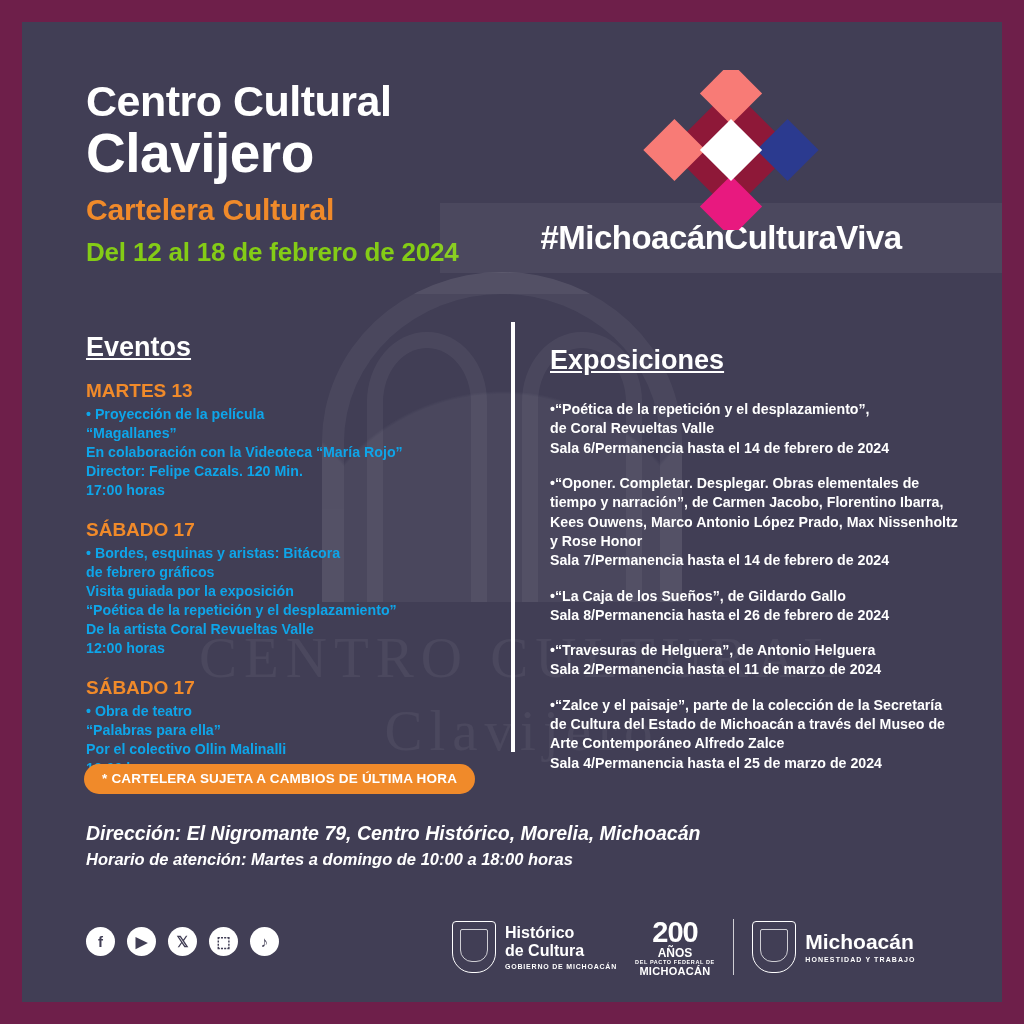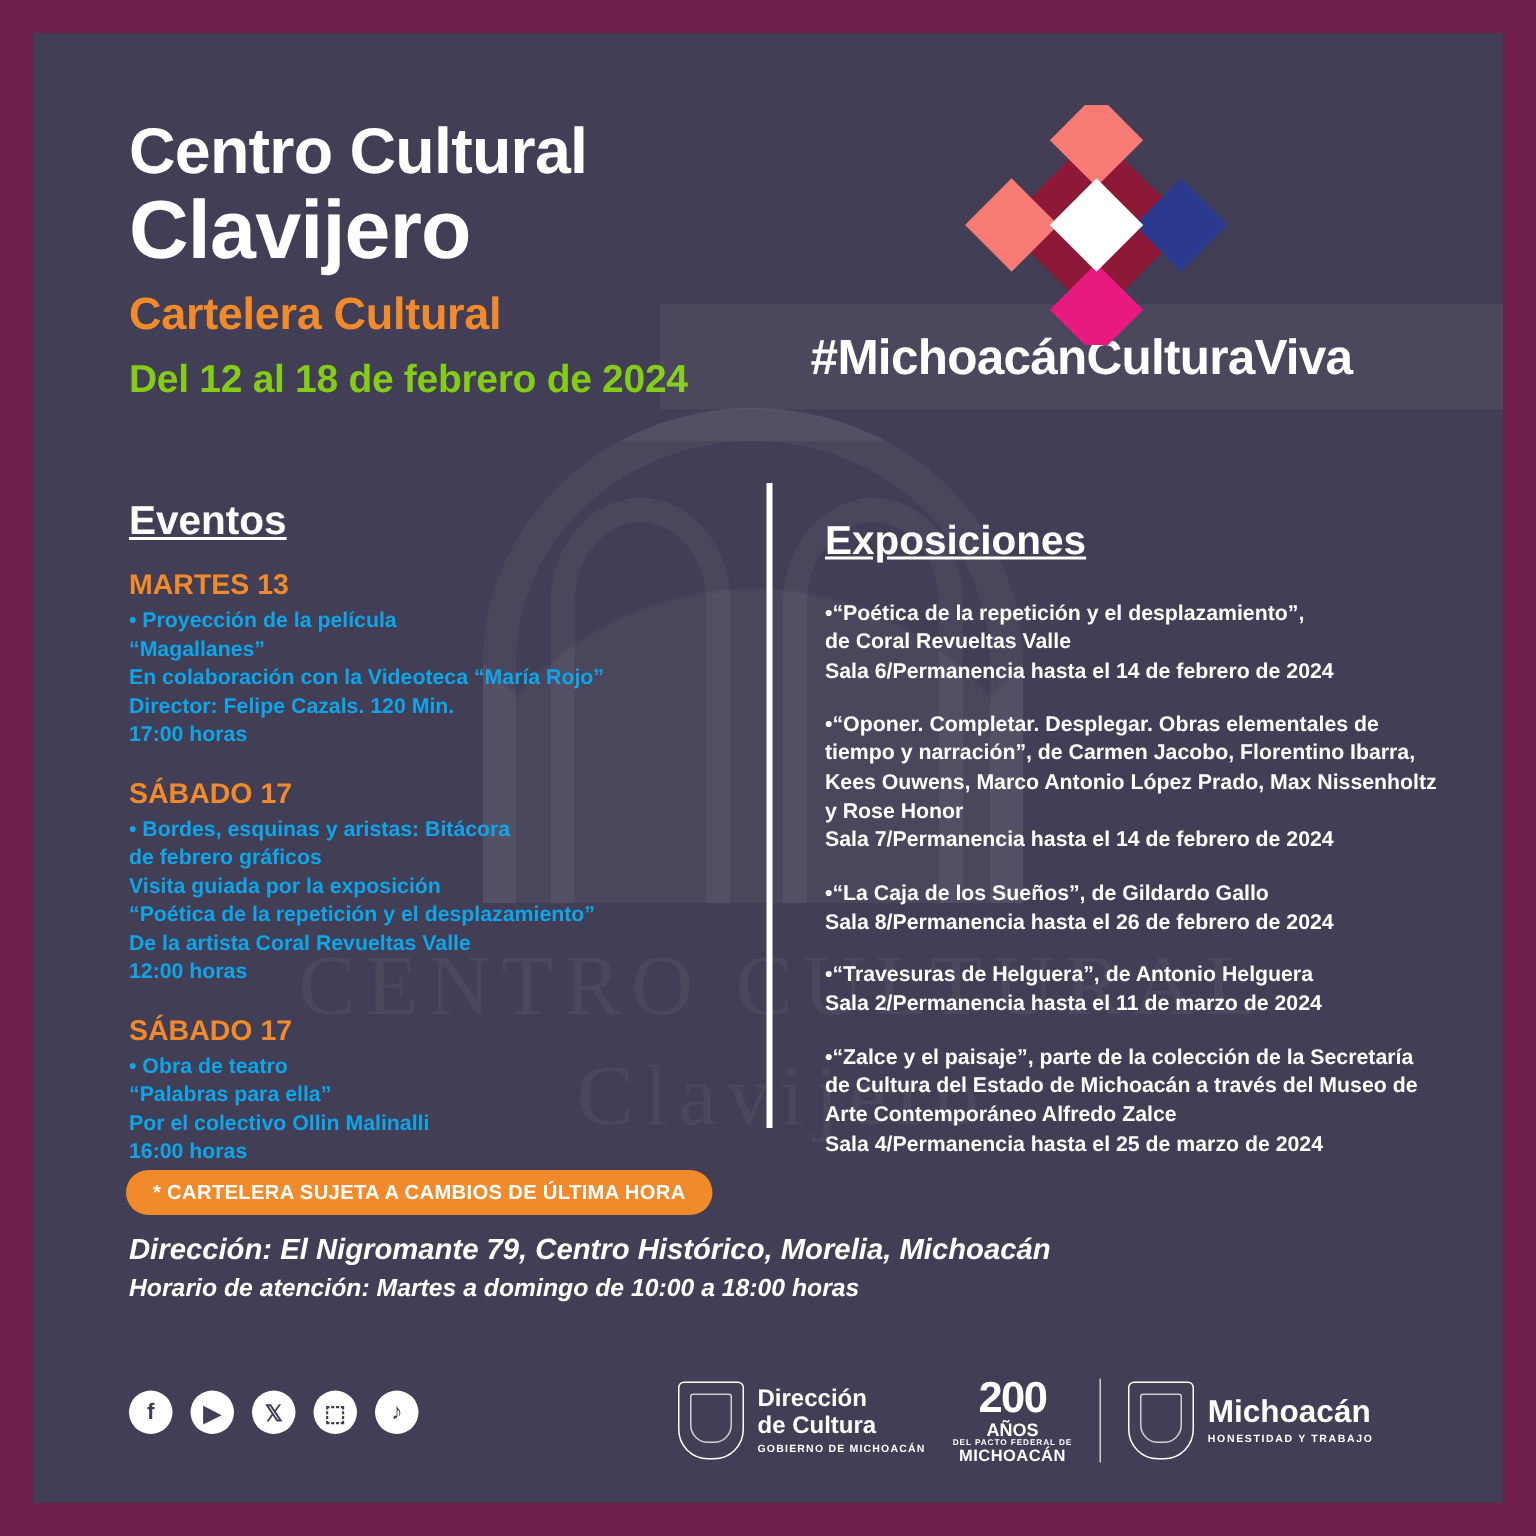--- a/index.html
+++ b/index.html
@@ -152,21 +152,21 @@
 
   .exp-block { margin-bottom: 16px; }
   .exp-line {
     font-size: 14.2px; font-weight: bold; color: #ffffff;
     line-height: 1.36; text-align: justify;
   }
 
   
   .notice {
     position: absolute;
-    left: 62px; top: 758px;
+    left: 62px; top: 742px;
     background: #f08a2a;
     color: #ffffff;
     font-size: 13.5px; font-weight: bold;
     padding: 7px 18px 8px 18px;
     border-radius: 20px;
     letter-spacing: 0.2px;
     z-index: 3;
   }
 
   .address {
@@ -342,21 +342,21 @@
       <div class="soc">▶</div>
       <div class="soc">𝕏</div>
       <div class="soc">⬚</div>
       <div class="soc">♪</div>
     </div>
 
     <div class="footer-logos">
       <div class="flogo">
         <div class="crest"></div>
         <div>
-          <div class="flogo-txt-1">Dirección</div>
+          <div class="flogo-txt-1">Histórico</div>
           <div class="flogo-txt-1">de Cultura</div>
           <div class="flogo-txt-2">GOBIERNO DE MICHOACÁN</div>
         </div>
       </div>
 
       <div class="anniv">
         <div class="anniv-num">200</div>
         <div class="anniv-a">AÑOS</div>
         <div class="anniv-b">DEL PACTO FEDERAL DE</div>
         <div class="anniv-c">MICHOACÁN</div>

